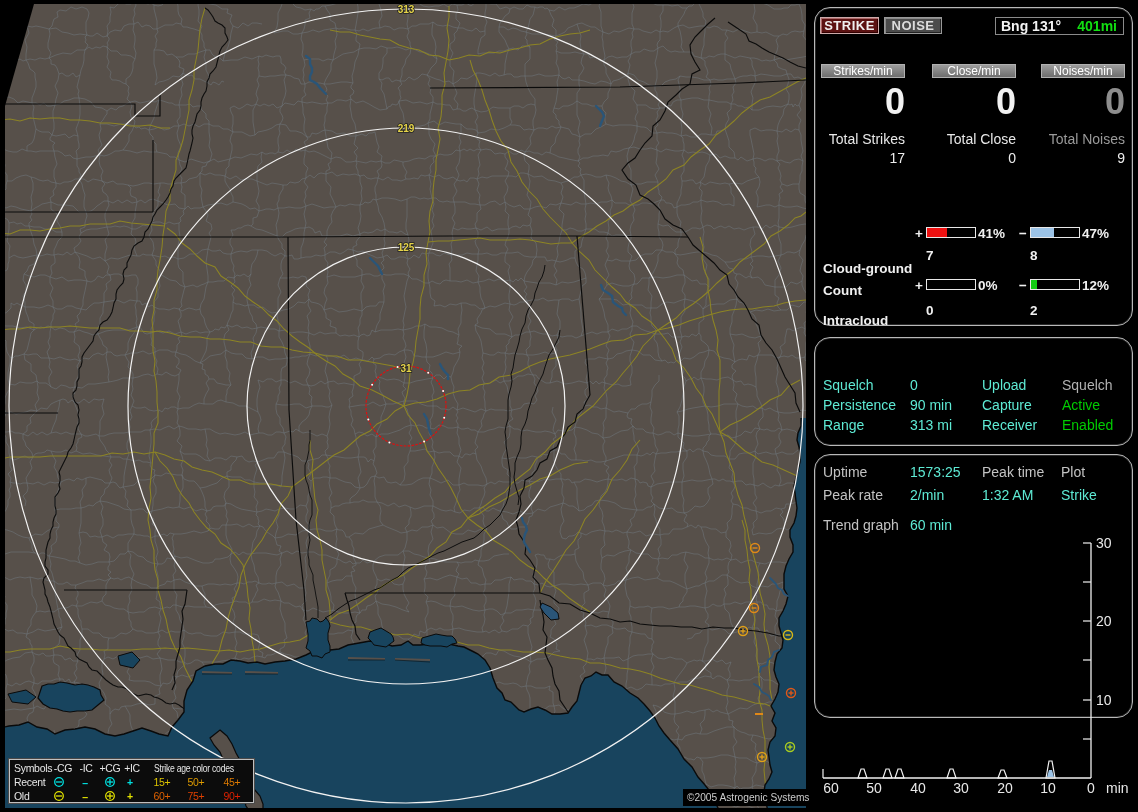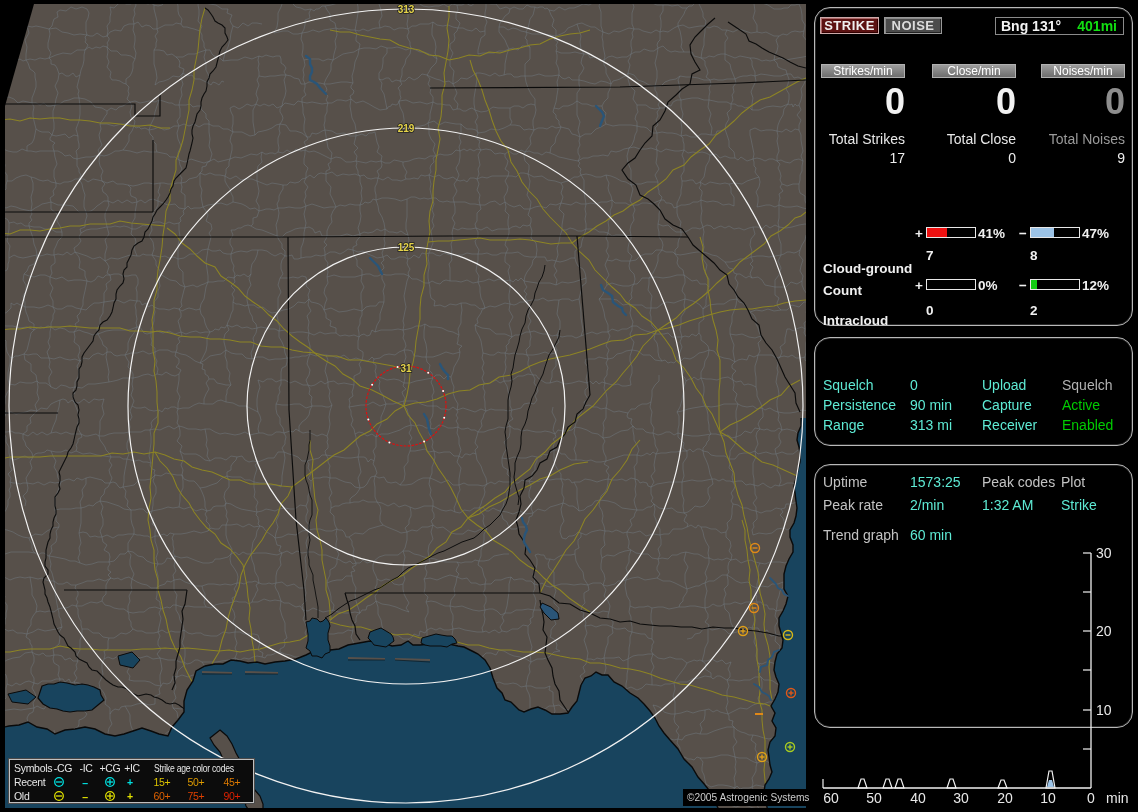--- a/index.html
+++ b/index.html
@@ -11,21 +11,21 @@
   background:#0c0c0c; border:1px solid #c0c0c0; outline:1px solid #4a4a4a;
   font-size:10.5px; color:#e6e6e6; letter-spacing:-0.3px;}
 #legend span { position:absolute; white-space:nowrap; }
 .lgc { text-align:center; width:30px; margin-left:-15px; }
 
 
 .box { position:absolute; left:814px; width:319px; background:#000;
   border:1px solid #b8b8b8; border-radius:16px; box-shadow:inset 0 0 0 1px #2a2a2a; }
 #box1 { top:7px;  height:319px; }
 #box2 { top:337px; height:109px; }
-#box3 { top:454px; height:264px;margin-top:10px; }
+#box3 { top:454px; height:264px; }
 
 .btn { position:absolute; font-weight:bold; text-align:center; }
 #bstrike { left:5px; top:9px; width:59px; height:17px; background:#5c1212;
   border:1px solid #caa; box-shadow:inset 1px 1px 0 #a66, inset -1px -1px 0 #300;
   color:#f0f0f0; font-size:13px; line-height:16px; letter-spacing:0.5px;}
 #bnoise { left:69px; top:9px; width:58px; height:17px; background:#4c4c4c;
   border:1px solid #999; box-shadow:inset 1px 1px 0 #888, inset -1px -1px 0 #222;
   color:#dcdcdc; font-size:13px; line-height:16px; letter-spacing:0.5px;}
 #bng { left:180px; top:9px; width:129px; height:18px; background:#000;
   border:1px solid #8a8a8a; color:#f2f2f2; font-size:14px; line-height:16px;
@@ -305,21 +305,21 @@
   <div class="srow grn" style="left:247px;top:59px">Active</div>
   <div class="srow" style="left:8px;  top:79px">Range</div>
   <div class="srow" style="left:95px; top:79px">313 mi</div>
   <div class="srow" style="left:167px;top:79px">Receiver</div>
   <div class="srow grn" style="left:247px;top:79px">Enabled</div>
 </div>
 
 <div class="box" id="box3">
   <div class="srow ltgray" style="left:8px;  top:9px">Uptime</div>
   <div class="srow" style="left:95px; top:9px">1573:25</div>
-  <div class="srow ltgray" style="left:167px;top:9px">Peak codes</div>
+  <div class="srow ltgray" style="left:167px;top:9px">Peak time</div>
   <div class="srow ltgray" style="left:246px;top:9px">Plot</div>
   <div class="srow ltgray" style="left:8px;  top:32px">Peak rate</div>
   <div class="srow" style="left:95px; top:32px">2/min</div>
   <div class="srow" style="left:167px;top:32px">1:32 AM</div>
   <div class="srow" style="left:246px;top:32px">Strike</div>
   <div class="srow ltgray" style="left:8px;  top:62px">Trend graph</div>
   <div class="srow" style="left:95px; top:62px">60 min</div>
   <svg id="trend" width="319" height="352" viewBox="0 0 319 352">
         <line x1="8" y1="323" x2="276" y2="323" stroke="#f0f0f0" stroke-width="1.3"></line>
         <line x1="276" y1="88" x2="276" y2="323" stroke="#f0f0f0" stroke-width="1.3"></line>

